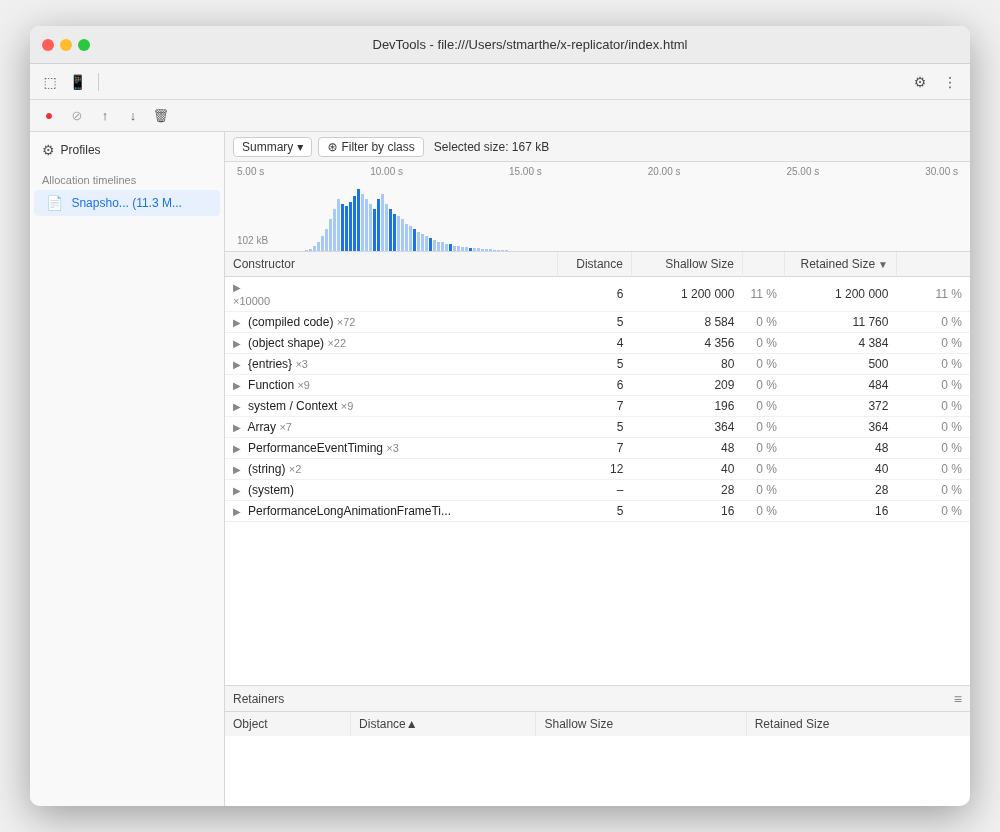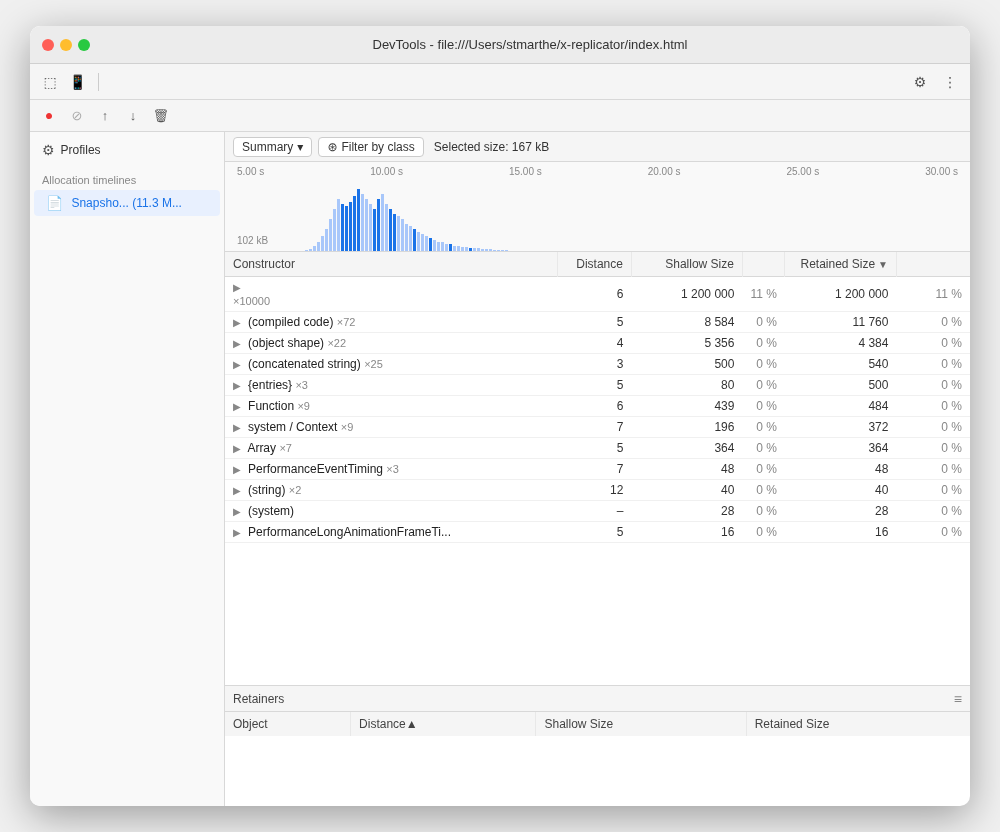--- a/index.html
+++ b/index.html
@@ -518,35 +518,23 @@
       <td class="col-retained" style="text-align:right">11 760</td>
       <td class="col-retained-pct">0 %</td>
     </tr>
               <tr>
       <td class="col-constructor">
         <span class="expand-arrow">▶</span>
         <span class="constructor-name">(object shape)</span>
         <span class="count-badge"> ×22</span>
       </td>
       <td class="col-distance">4</td>
-      <td class="col-shallow" style="text-align:right">5 356</td>
+      <td class="col-shallow" style="text-align:right">4 356</td>
       <td class="col-shallow-pct">0 %</td>
       <td class="col-retained" style="text-align:right">4 384</td>
-      <td class="col-retained-pct">0 %</td>
-    </tr>
-              <tr>
-      <td class="col-constructor">
-        <span class="expand-arrow">▶</span>
-        <span class="constructor-name">(concatenated string)</span>
-        <span class="count-badge"> ×25</span>
-      </td>
-      <td class="col-distance">3</td>
-      <td class="col-shallow" style="text-align:right">500</td>
-      <td class="col-shallow-pct">0 %</td>
-      <td class="col-retained" style="text-align:right">540</td>
       <td class="col-retained-pct">0 %</td>
     </tr>
               <tr>
       <td class="col-constructor">
         <span class="expand-arrow">▶</span>
         <span class="constructor-name">{entries}</span>
         <span class="count-badge"> ×3</span>
       </td>
       <td class="col-distance">5</td>
       <td class="col-shallow" style="text-align:right">80</td>
@@ -554,21 +542,21 @@
       <td class="col-retained" style="text-align:right">500</td>
       <td class="col-retained-pct">0 %</td>
     </tr>
               <tr>
       <td class="col-constructor">
         <span class="expand-arrow">▶</span>
         <span class="constructor-name">Function</span>
         <span class="count-badge"> ×9</span>
       </td>
       <td class="col-distance">6</td>
-      <td class="col-shallow" style="text-align:right">439</td>
+      <td class="col-shallow" style="text-align:right">209</td>
       <td class="col-shallow-pct">0 %</td>
       <td class="col-retained" style="text-align:right">484</td>
       <td class="col-retained-pct">0 %</td>
     </tr>
               <tr>
       <td class="col-constructor">
         <span class="expand-arrow">▶</span>
         <span class="constructor-name">system / Context</span>
         <span class="count-badge"> ×9</span>
       </td>

